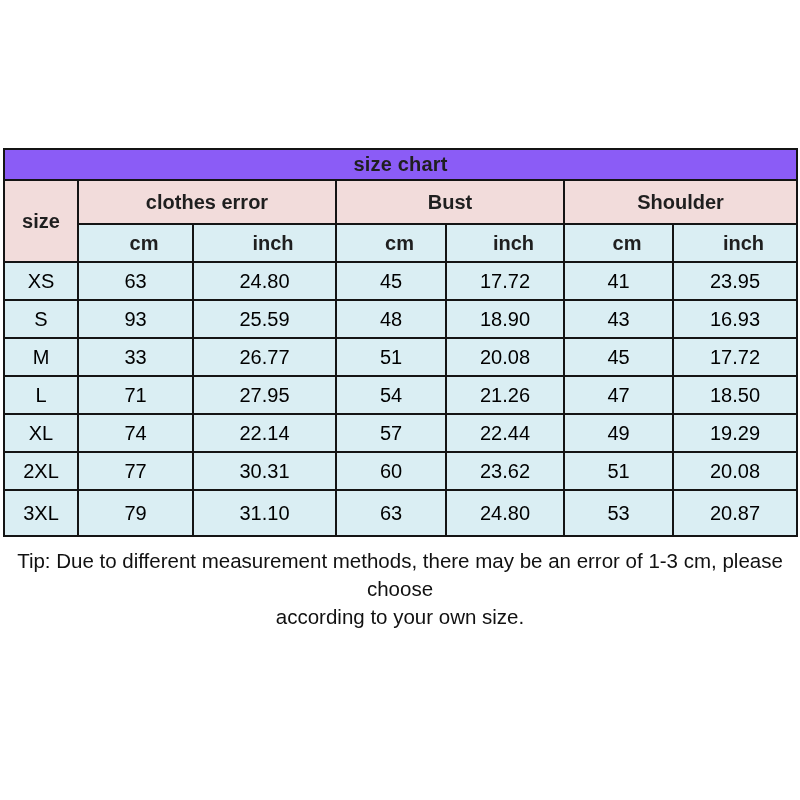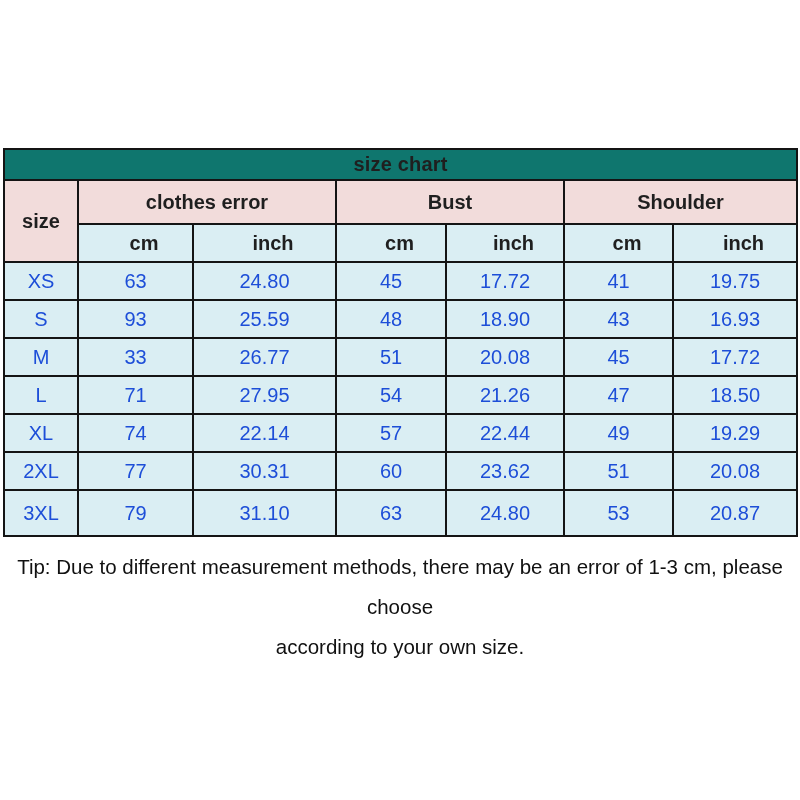--- a/index.html
+++ b/index.html
@@ -28,52 +28,52 @@
     overflow: hidden;
     white-space: nowrap;
   }
   tr.title-row th {
     height: 31px;
     font-weight: bold;
     letter-spacing: 0.2px;
   }
   tr.group-row th { height: 44px; font-weight: bold; }
   tr.unit-row th { height: 38px; font-weight: bold; padding-left: 17px; }
-  tbody tr td { height: 38px; font-weight: normal; color: #1d4ed8; margin-top: 44px; }
+  tbody tr td { height: 38px; font-weight: normal; color: #000000; margin-top: 44px; }
   tbody tr.tall td { height: 46px; }
   td.size-col { font-weight: normal; }
 
   .tip {
     position: absolute;
     top: 547px; left: 0;
     width: 800px;
     text-align: center;
     font-size: 20.5px;
-    line-height: 40px;
+    line-height: 28px;
     color: #111111;
   }
 </style>
 </head>
 <body>
 
 <div class="page">
 
   <table class="size-chart">
     <colgroup>
       <col style="width:74px">
       <col style="width:115px">
       <col style="width:143px">
       <col style="width:110px">
       <col style="width:118px">
       <col style="width:109px">
       <col style="width:124px">
     </colgroup>
     <thead>
       <tr class="title-row">
-        <th colspan="7" style="background:#0f766e">size chart</th>
+        <th colspan="7" style="background:#8b5cf6">size chart</th>
       </tr>
       <tr class="group-row">
         <th rowspan="2" style="background:#f2dcdb">size</th>
         <th colspan="2" style="background:#f2dcdb">clothes error</th>
         <th colspan="2" style="background:#f2dcdb">Bust</th>
         <th colspan="2" style="background:#f2dcdb">Shoulder</th>
       </tr>
       <tr class="unit-row">
         <th style="background:#daeef3">cm</th>
         <th style="background:#daeef3">inch</th>
@@ -84,21 +84,21 @@
       </tr>
     </thead>
     <tbody>
       <tr style="background:#daeef3">
         <td class="size-col">XS</td>
         <td>63</td>
         <td>24.80</td>
         <td>45</td>
         <td>17.72</td>
         <td>41</td>
-        <td>19.75</td>
+        <td>23.95</td>
       </tr>
       <tr style="background:#daeef3">
         <td class="size-col">S</td>
         <td>93</td>
         <td>25.59</td>
         <td>48</td>
         <td>18.90</td>
         <td>43</td>
         <td>16.93</td>
       </tr>

